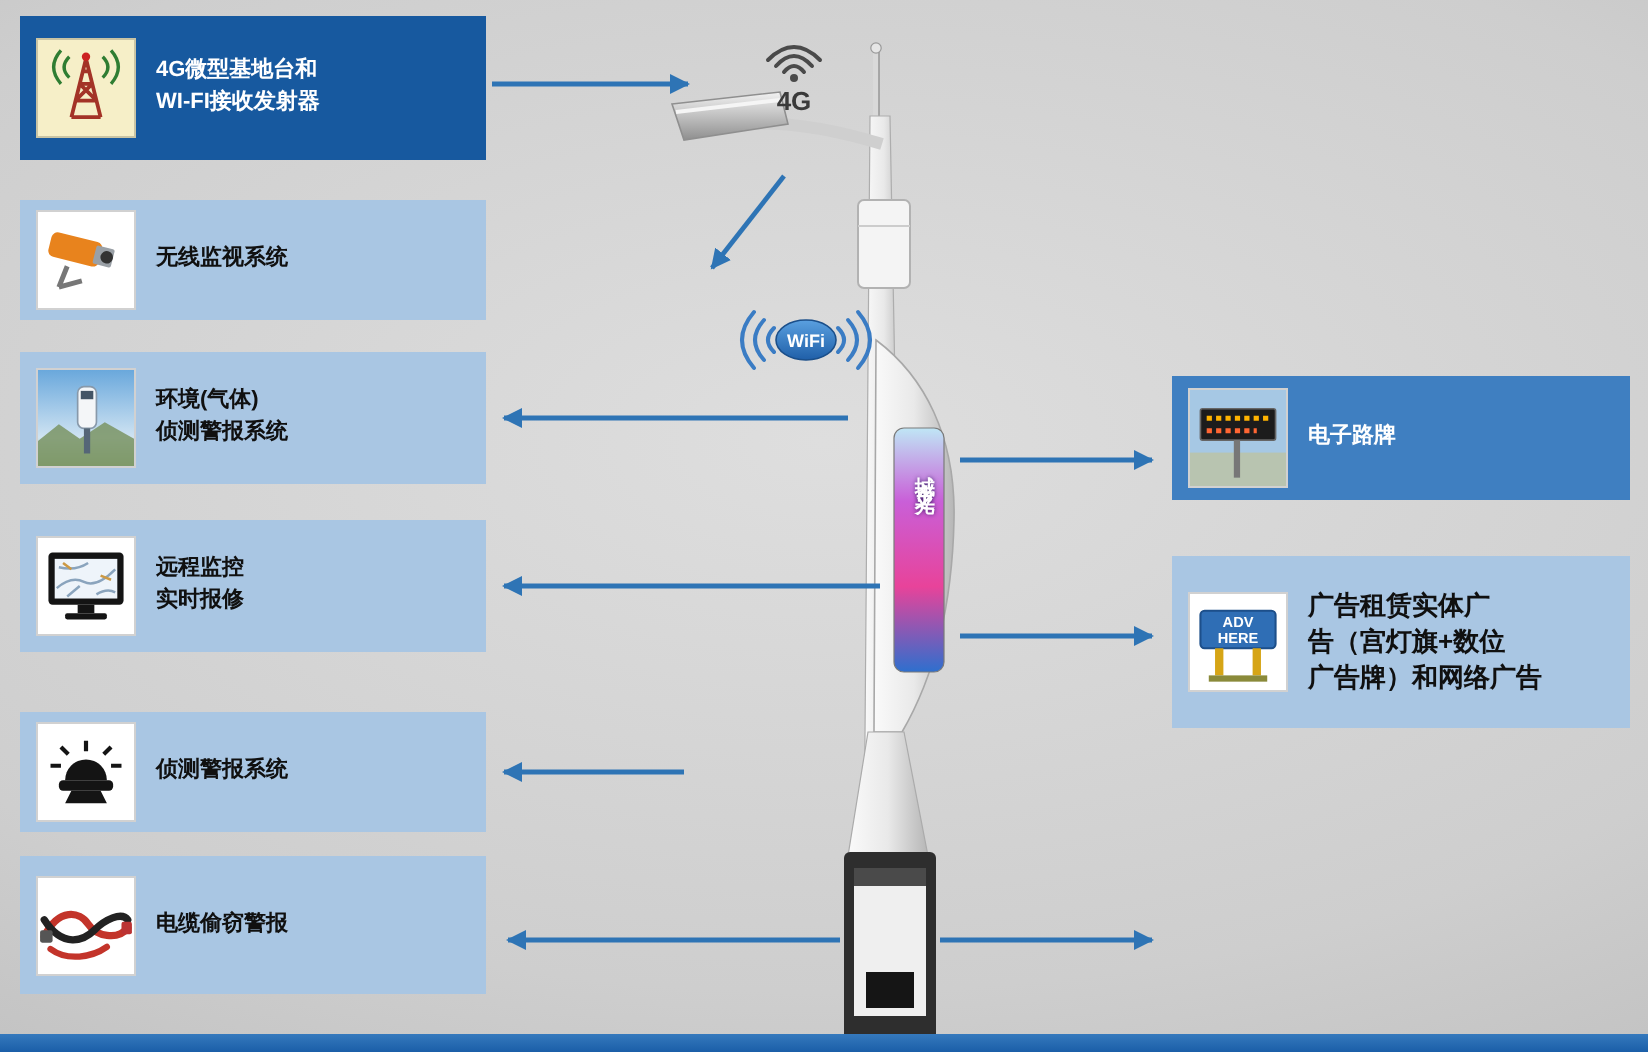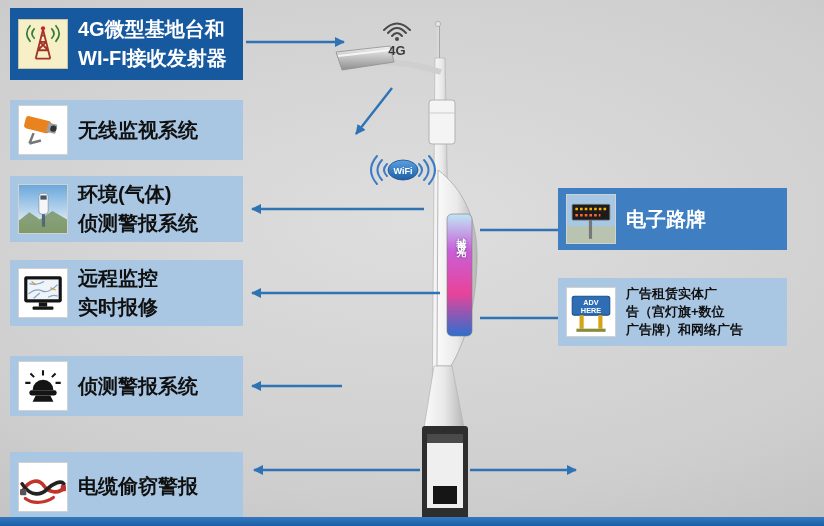--- a/index.html
+++ b/index.html
@@ -9,26 +9,26 @@
     background:radial-gradient(ellipse 120% 95% at 50% 42%, #dedede 0%, #cecece 55%, #b4b4b4 100%);}
   .bottom-bar{position:absolute;left:0;right:0;bottom:0;height:9px;
     background:linear-gradient(180deg,#3579bd,var(--bottom_bar,#1a5ea8));}
   .overlay{position:absolute;left:0;top:0;width:824px;height:526px}
   .arrow{stroke:var(--accent_blue,#2e74b5);stroke-width:2.4;fill:none}
   .ah{fill:var(--accent_blue,#2e74b5)}
   .fbox{position:absolute;left:10px;width:233px;display:flex;align-items:center;gap:10px;
     padding:6px 8px;background:var(--box_light,#a9c6e3)}
   .fbox .icon{flex:0 0 50px;width:50px;height:50px;background:#fff;border:1px solid rgba(0,0,0,.18);overflow:hidden}
   .fbox .icon svg{display:block;width:100%;height:100%}
-  .fbox .lbl{font-size:20px;font-weight:bold;line-height:1.45;white-space:pre-line;color:#101010}
+  .fbox .lbl{font-size:11px;font-weight:bold;line-height:1.45;white-space:pre-line;color:#101010}
   .fbox.dark{background:var(--box_dark,#17599f)}
   .fbox.medium{background:var(--box_medium,#3f7fc1)}
   .fbox.dark .lbl,.fbox.medium .lbl{color:#ffffff}
   .fbox.small .lbl{font-size:13px;line-height:1.4}
-  .rbox{left:558px;width:229px}
+  .rbox{left:586px;width:229px}
   .sig4g{fill:#3a3a3a;font-size:13px;font-weight:bold;text-anchor:middle;
     font-family:"Liberation Sans","DejaVu Sans",sans-serif}
   .wifitxt{fill:#ffffff;font-size:9px;font-weight:bold;text-anchor:middle;
     font-family:"Liberation Sans","DejaVu Sans",sans-serif}
   .bbt{fill:#ffffff;font-size:7px;font-weight:bold;text-anchor:middle;
     font-family:"Liberation Sans","DejaVu Sans",sans-serif}
   .screen-text{position:absolute;left:452px;top:230px;width:16px;height:102px;
     writing-mode:vertical-rl;text-orientation:upright;font-size:10px;font-weight:bold;
     color:#ffffff;letter-spacing:3px;text-shadow:0 0 2px rgba(0,0,60,.6)}
 </style>
@@ -183,21 +183,21 @@
         <rect width="46" height="46" fill="#ffffff"></rect>
         <path d="M13 27 a10 10 0 0 1 20 0 Z" fill="#141414"></path>
         <rect x="10" y="27" width="26" height="5" rx="2" fill="#141414"></rect>
         <path d="M16 32 h14 l3 6 H13 Z" fill="#141414"></path>
         <path d="M23 8 v5 M11 11 l3.5 3.5 M35 11 l-3.5 3.5 M6 20 h5 M35 20 h5" stroke="#141414" stroke-width="2" fill="none"></path>
       </svg>
     </span>
     <span class="lbl">侦测警报系统</span>
   </div>
 
-  <div class="fbox" style="top:452px;height:69px">
+  <div class="fbox" style="top:428px;height:69px">
     <span class="icon">
       <svg viewBox="0 0 46 46">
         <rect width="46" height="46" fill="#ffffff"></rect>
         <path d="M3 28 C 10 14, 20 16, 24 22 S 38 30, 43 24" stroke="#c3342a" stroke-width="3.5" fill="none" stroke-linecap="round"></path>
         <path d="M3 20 C 12 34, 22 30, 27 25 S 40 16, 43 20" stroke="#222222" stroke-width="3.5" fill="none" stroke-linecap="round"></path>
         <path d="M6 34 C 14 40, 26 38, 33 33" stroke="#c3342a" stroke-width="3" fill="none" stroke-linecap="round"></path>
         <rect x="1" y="25" width="6" height="6" rx="1" fill="#555555"></rect>
         <rect x="40" y="21" width="5" height="6" rx="1" fill="#bb3333"></rect>
       </svg>
     </span>
@@ -211,21 +211,21 @@
         <rect x="0" y="30" width="46" height="16" fill="#b8c4b0"></rect>
         <rect x="5" y="9" width="36" height="15" rx="1" fill="#1c1c1c" stroke="#666666" stroke-width="0.8"></rect>
         <path d="M8 13.5 h30" stroke="#ffb300" stroke-width="2.4" stroke-dasharray="2.5 2" fill="none"></path>
         <path d="M8 19.5 h24" stroke="#ff6633" stroke-width="2.4" stroke-dasharray="2.5 2" fill="none"></path>
         <rect x="21" y="24" width="3" height="18" fill="#777777"></rect>
       </svg>
     </span>
     <span class="lbl">电子路牌</span>
   </div>
 
-  <div class="fbox rbox small" style="top:278px;height:68px">
+  <div class="fbox rbox small" style="top:278px;height:86px">
     <span class="icon">
       <svg viewBox="0 0 46 46">
         <rect width="46" height="46" fill="#ffffff"></rect>
         <rect x="5" y="8" width="36" height="18" rx="2" fill="#2f6eb5" stroke="#1d4f8a"></rect>
         <text x="23" y="16" class="bbt">ADV</text>
         <text x="23" y="23.5" class="bbt">HERE</text>
         <rect x="12" y="26" width="4" height="13" fill="#d6a516"></rect>
         <rect x="30" y="26" width="4" height="13" fill="#d6a516"></rect>
         <rect x="9" y="39" width="28" height="3" fill="#8a8a3a"></rect>
       </svg>

